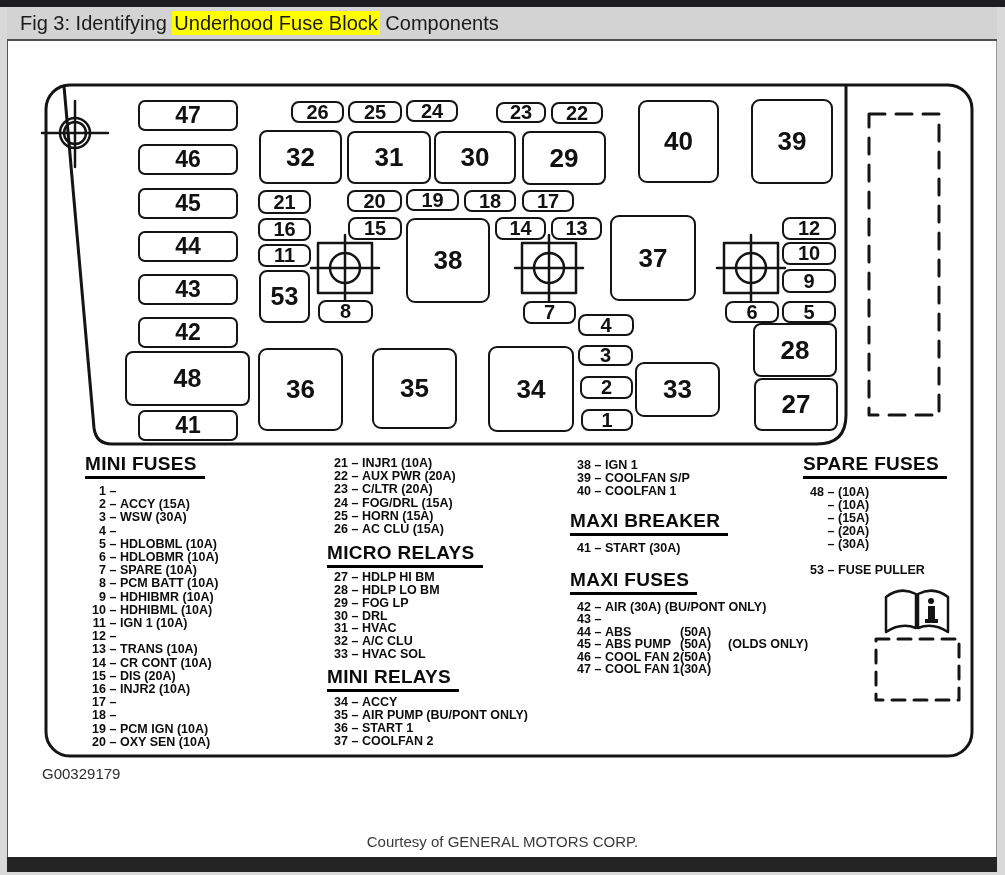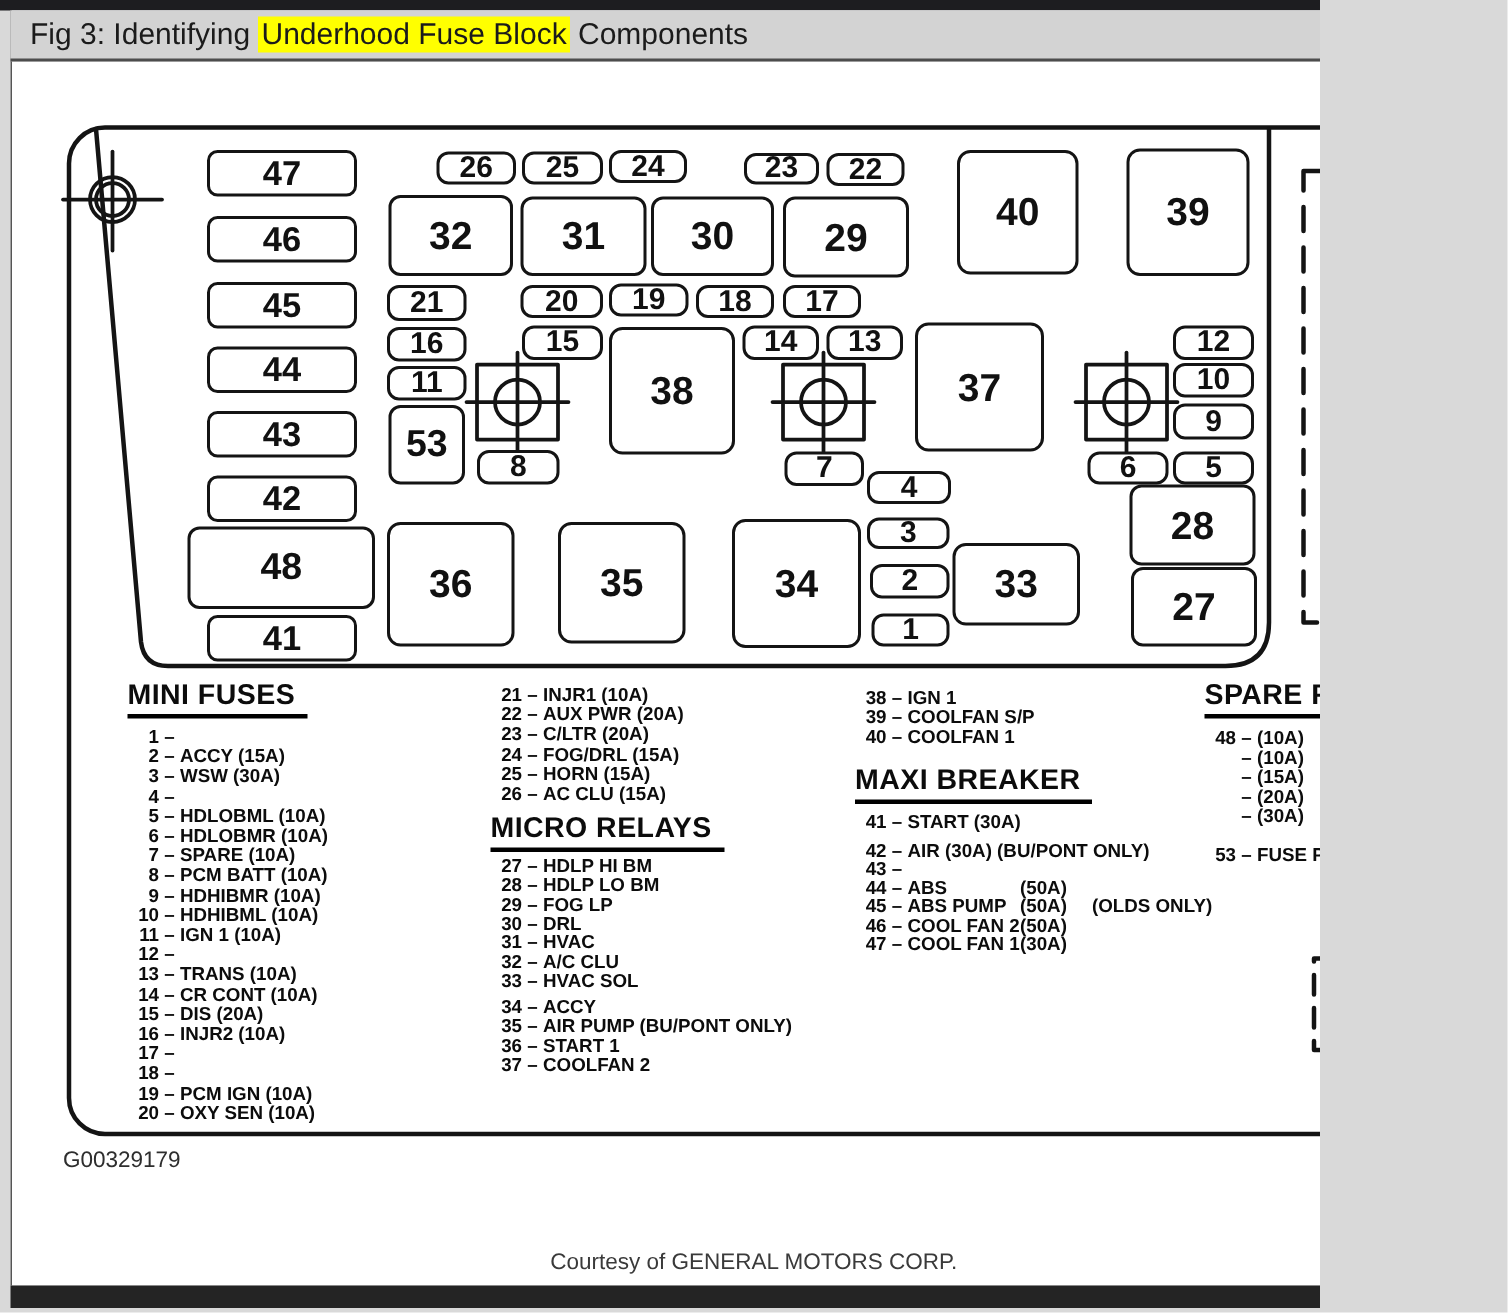--- a/index.html
+++ b/index.html
@@ -1,17 +1,17 @@
 <!DOCTYPE html>
 <html><head>
 <meta charset="utf-8">
 <style>
   html,body{margin:0;padding:0;}
   body{width:1005px;height:875px;background:#d9d9d9;font-family:"Liberation Sans",sans-serif;}
-  .page{position:relative;width:880px;height:875px;overflow:hidden;}
+  .page{position:relative;width:1005px;height:875px;overflow:hidden;}
   .topstrip{position:absolute;left:0;top:0;width:1005px;height:7px;background:#1d1d20;}
   .paper{position:absolute;left:7px;top:7px;width:990px;height:850px;background:#ffffff;
          border-left:1px solid #555;border-right:1px solid #9a9a9a;box-sizing:border-box;}
   .titlebar{position:absolute;left:7px;top:7px;width:990px;height:34px;background:#d3d3d3;
             border-bottom:2px solid #4d4d4d;box-sizing:border-box;line-height:33px;
             padding-left:13px;font-size:20px;color:#1b1b1b;white-space:pre;}
   .hl{background:#ffff00;padding:1px 2px;}
   .layer{position:absolute;left:0;top:0;width:1005px;height:875px;}
   svg.diag{position:absolute;left:0;top:0;z-index:1;}
   #boxes{z-index:2;}
@@ -178,37 +178,39 @@
         <div class="lhead" style="margin-top: 5px;"><span>MICRO RELAYS</span></div>
         <div class="litems" style="margin-top: 3px; line-height: 12.8px;">
           <div class="li"><span class="num">27</span><span class="dash">–</span><span>HDLP HI BM</span></div>
           <div class="li"><span class="num">28</span><span class="dash">–</span><span>HDLP LO BM</span></div>
           <div class="li"><span class="num">29</span><span class="dash">–</span><span>FOG LP</span></div>
           <div class="li"><span class="num">30</span><span class="dash">–</span><span>DRL</span></div>
           <div class="li"><span class="num">31</span><span class="dash">–</span><span>HVAC</span></div>
           <div class="li"><span class="num">32</span><span class="dash">–</span><span>A/C CLU</span></div>
           <div class="li"><span class="num">33</span><span class="dash">–</span><span>HVAC SOL</span></div>
         </div>
+        <div class="lhead" style="margin-top: 4px;"><span>MINI RELAYS</span></div>
         <div class="litems" style="margin-top: 4px; line-height: 13px;">
           <div class="li"><span class="num">34</span><span class="dash">–</span><span>ACCY</span></div>
           <div class="li"><span class="num">35</span><span class="dash">–</span><span>AIR PUMP (BU/PONT ONLY)</span></div>
           <div class="li"><span class="num">36</span><span class="dash">–</span><span>START 1</span></div>
           <div class="li"><span class="num">37</span><span class="dash">–</span><span>COOLFAN 2</span></div>
         </div>
       </div>
       <div class="lcol" style="left: 560px; top: 455px; width: 238px;">
         <div class="litems" style="margin-top: 4px; line-height: 13px;">
           <div class="li"><span class="num">38</span><span class="dash">–</span><span>IGN 1</span></div>
           <div class="li"><span class="num">39</span><span class="dash">–</span><span>COOLFAN S/P</span></div>
           <div class="li"><span class="num">40</span><span class="dash">–</span><span>COOLFAN 1</span></div>
         </div>
         <div class="lhead" style="margin-top: 11px;"><span>MAXI BREAKER</span></div>
         <div class="litems" style="margin-top: 6px; line-height: 13px;">
           <div class="li"><span class="num">41</span><span class="dash">–</span><span>START (30A)</span></div>
         </div>
+        <div class="lhead" style="margin-top: 13px;"><span>MAXI FUSES</span></div>
         <div class="litems" style="margin-top: 6px; line-height: 12.4px;">
           <div class="li"><span class="num">42</span><span class="dash">–</span><span>AIR (30A) (BU/PONT ONLY)</span></div>
           <div class="li"><span class="num">43</span><span class="dash">–</span></div>
           <div class="li"><span class="num">44</span><span class="dash">–</span><span class="lblfix">ABS</span><span class="amp">(50A)</span></div>
           <div class="li"><span class="num">45</span><span class="dash">–</span><span class="lblfix">ABS PUMP</span><span class="amp">(50A)</span><span class="note">(OLDS ONLY)</span></div>
           <div class="li"><span class="num">46</span><span class="dash">–</span><span class="lblfix">COOL FAN 2</span><span class="amp">(50A)</span></div>
           <div class="li"><span class="num">47</span><span class="dash">–</span><span class="lblfix">COOL FAN 1</span><span class="amp">(30A)</span></div>
         </div>
       </div>
       <div class="lcol" style="left: 793px; top: 452px; width: 180px;">

